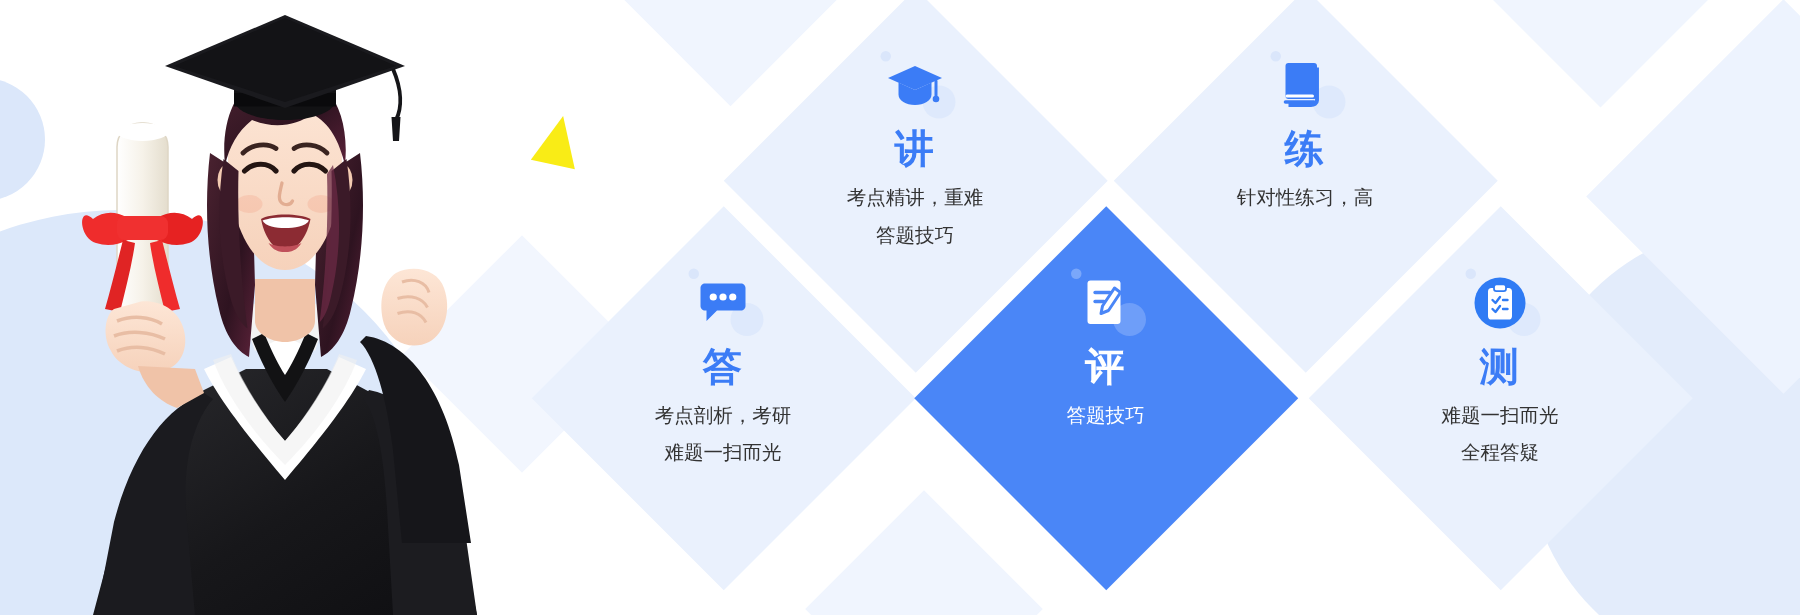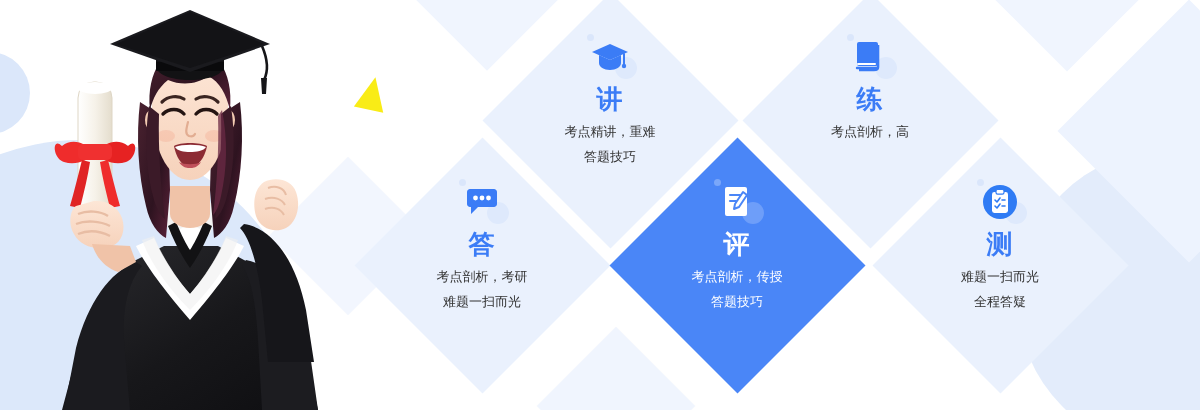--- a/index.html
+++ b/index.html
@@ -268,21 +268,21 @@
         <span class="dot-lg"></span>
         <svg width="32" height="34" viewBox="0 0 32 34">
           <rect x="3" y="2" width="21" height="24" rx="2" fill="#3b7cf6"></rect>
           <path d="M24 5 L24 27 C24 29 22 30 20 30 L5 30" stroke="#3b7cf6" stroke-width="2.6" fill="none" stroke-linejoin="round"></path>
           <path d="M4 24 L21 24" stroke="#ffffff" stroke-width="2" stroke-linecap="round"></path>
           <path d="M3 28 L22 28" stroke="#3b7cf6" stroke-width="2.4" stroke-linecap="round"></path>
         </svg>
       </div>
       <div class="card-title">练</div>
       <div class="card-desc">
-        <div>考点剖析，高</div>
+        <div>针对性练习，高</div>
       </div>
     </div>
   </div>
 
   <div class="card" id="card-da">
     <div class="shape"></div>
     <div class="content">
       <div class="icon-wrap">
         <span class="dot-sm"></span>
         <span class="dot-lg"></span>
@@ -311,21 +311,20 @@
         <span class="dot-lg"></span>
         <svg width="30" height="34" viewBox="0 0 30 34">
           <rect x="3" y="2" width="22" height="29" rx="2" fill="#ffffff"></rect>
           <path d="M8 10 L18 10" stroke="#4a86f7" stroke-width="2.2" stroke-linecap="round"></path>
           <path d="M8 16 L14 16" stroke="#4a86f7" stroke-width="2.2" stroke-linecap="round"></path>
           <path d="M21 7 L13 19 L12 24 L17 22 L25 10 Z" fill="#ffffff" stroke="#4a86f7" stroke-width="2" stroke-linejoin="round"></path>
         </svg>
       </div>
       <div class="card-title">评</div>
       <div class="card-desc">
-        <div>考点剖析，传授</div>
         <div>答题技巧</div>
       </div>
     </div>
   </div>
 
   <div class="card" id="card-ce">
     <div class="shape"></div>
     <div class="content">
       <div class="icon-wrap">
         <span class="dot-sm"></span>

